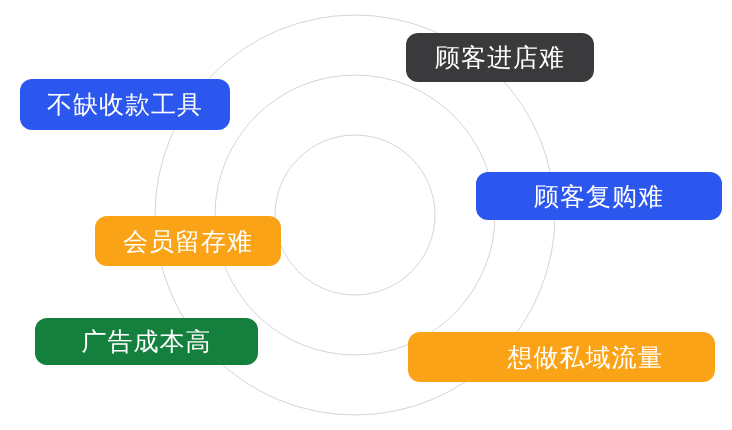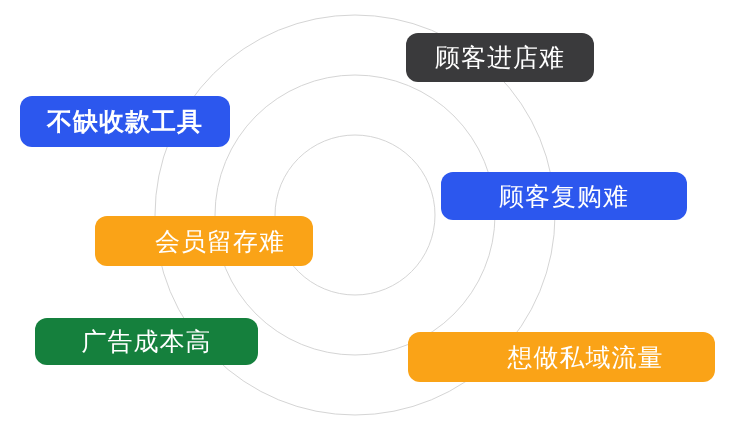--- a/index.html
+++ b/index.html
@@ -34,42 +34,42 @@
     justify-content: center;
     border-radius: 12px;
     color: #ffffff;
     font-size: 25px;
     line-height: 1;
     white-space: nowrap;
     letter-spacing: 1px;
   }
   
   .pill-1 { left: 406px; top: 33px;  width: 188px; height: 49px; }
-  .pill-2 { left: 20px;  top: 96px;  width: 210px; height: 51px; font-weight: bold; }
+  .pill-2 { left: 20px;  top: 79px;  width: 210px; height: 51px; }
   .pill-3 { left: 441px; top: 172px; width: 246px; height: 48px; }
-  .pill-4 { left: 95px;  top: 216px; width: 186px; height: 50px; padding-left: 32px; }
+  .pill-4 { left: 95px;  top: 216px; width: 186px; height: 50px; }
   .pill-5 { left: 35px;  top: 318px; width: 223px; height: 47px; }
   .pill-6 { left: 408px; top: 332px; width: 259px; height: 50px; }
 </style>
 </head>
 <body>
 
 <div class="stage">
 
   <svg class="rings" viewBox="0 0 732 430" aria-hidden="true">
     <circle cx="355" cy="215" r="80"></circle>
     <circle cx="355" cy="215" r="140"></circle>
     <circle cx="355" cy="215" r="200"></circle>
   </svg>
 
   <div class="pill pill-1" style="background-color: rgb(58, 58, 60);">顾客进店难</div>
 
   <div class="pill pill-2" style="background-color: rgb(44, 87, 238);">不缺收款工具</div>
 
-  <div class="pill pill-3" style="background-color: rgb(44, 87, 238);">顾客复购难</div>
+  <div class="pill pill-3" style="background-color: rgb(44, 87, 238); margin-left: 35px;">顾客复购难</div>
 
   <div class="pill pill-4" style="background-color: rgb(250, 163, 23);">会员留存难</div>
 
   <div class="pill pill-5" style="background-color: #15803d;">广告成本高</div>
 
   <div class="pill pill-6" style="background-color: rgb(250, 163, 23); padding-left: 48px;">想做私域流量</div>
 
 </div>
 
 </body></html>

